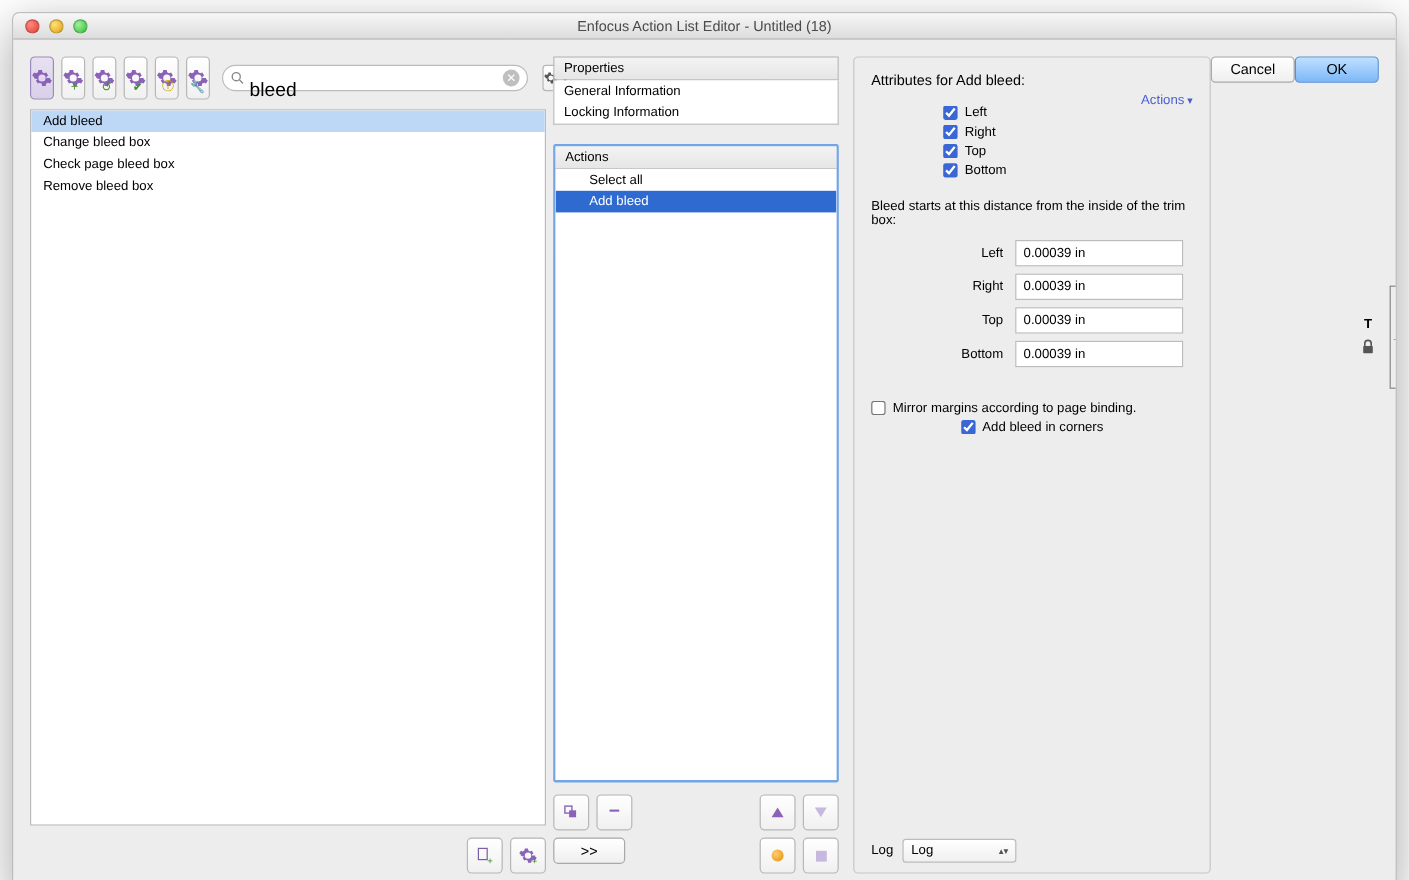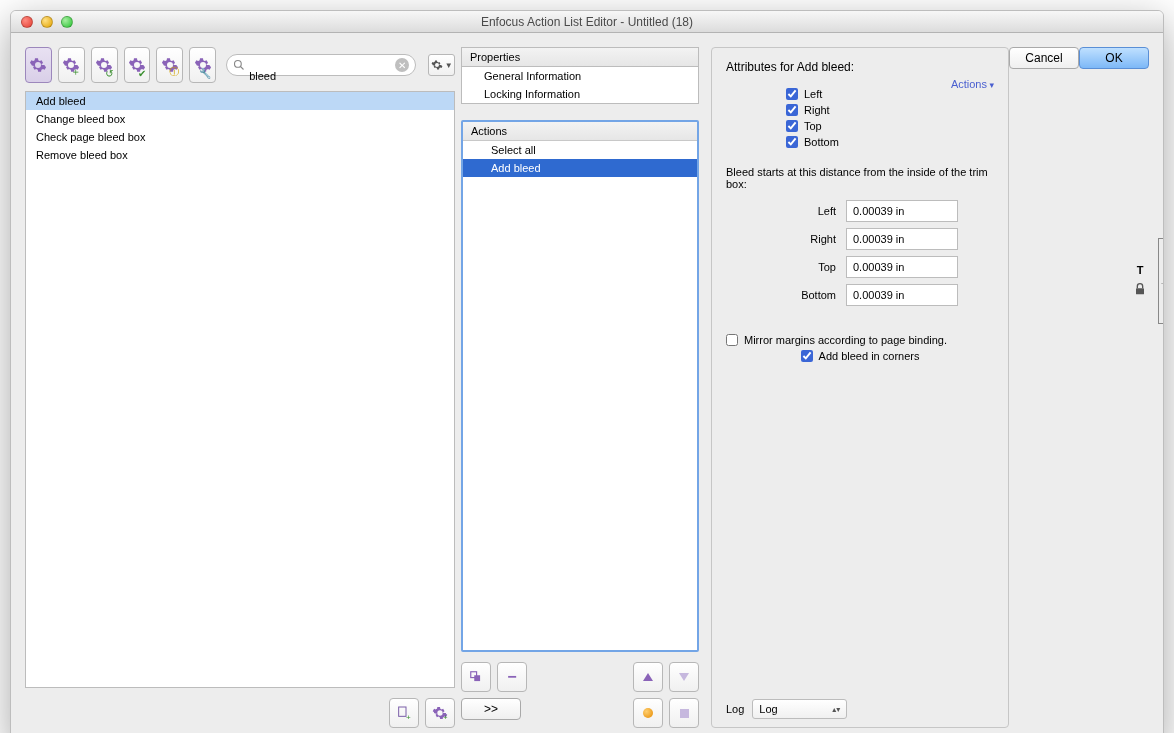--- a/index.html
+++ b/index.html
@@ -62,21 +62,21 @@
 }
 .gear-purple {
   width:18px;height:18px;
 }
 .searchwrap {
   flex:1; display:flex; align-items:center;
   background:#fff; border:1px solid #bcbcbc; border-radius:12px;
   height:22px; padding:0 6px; margin-left:4px; gap:4px;
 }
 .searchwrap input {
-  flex:1; border:none; outline:none; font-size:11px; background:transparent;margin-top:21px;
+  flex:1; border:none; outline:none; font-size:16px; background:transparent;margin-top:21px;
 }
 .mag { width:12px;height:12px; }
 .clr { width:14px;height:14px; background:#bfbfbf; border-radius:50%; color:#fff; font-size:10px; display:flex;align-items:center;justify-content:center; cursor:pointer;}
 .gearmenu {
   width:36px; height:22px; border:1px solid #b7b7b7; border-radius:3px;
   background:linear-gradient(#ffffff,#f0f0f0);
   display:flex; align-items:center; justify-content:center; gap:2px; margin-left:6px;
 }
 .list {
   flex:1; background:#fff; border:1px solid #bcbcbc;
@@ -91,21 +91,21 @@
   display:flex;align-items:center;justify-content:center;
 }
 
 .col-mid { width:238px; display:flex; flex-direction:column; margin-left:6px;}
 .panelhdr {
   background:linear-gradient(#f3f3f3,#e6e6e6);
   border:1px solid #bcbcbc; border-bottom:1px solid #bcbcbc;
   padding:3px 8px; font-weight:normal;
 }
 .prop-list {
-  border:1px solid #bcbcbc; border-top:none; background:#fff; flex:0 0 auto;padding-left:14px;
+  border:1px solid #bcbcbc; border-top:none; background:#fff; flex:0 0 auto;
 }
 .prop-list .pitem { padding:3px 8px; }
 .actions-box {
   border:2px solid #73a5e6; background:#fff; margin-top:16px;
   flex:1; display:flex; flex-direction:column; border-radius:2px;
 }
 .actions-hdr {
   background:linear-gradient(#f3f3f3,#e6e6e6);
   border-bottom:1px solid #c8c8c8; padding:3px 8px;
 }
@@ -122,21 +122,21 @@
   flex:1; padding:12px 14px 8px 14px; display:flex; flex-direction:column;
   position:relative;
 }
 .attr-title { font-size:12px; margin-bottom:12px;}
 .attr-link { position:absolute; right:14px; top:30px; color:#4a5fd0; font-size:11px; cursor:pointer;}
 .attr-link::after{content:" ▾"; font-size:9px;}
 .edge-row { display:flex; align-items:center; gap:6px; padding:2px 0 2px 60px;}
 .ck { width:12px;height:12px; accent-color:#3a66d6;}
 .bleedgrid { display:grid; grid-template-columns: 60px 140px; row-gap:6px; align-items:center; margin-left:60px; margin-top:4px;}
 .bleedgrid input {
-  width:112px; height:22px; border:1px solid #bcbcbc; padding:2px 6px; font-size:11px; background:#fff;
+  width:140px; height:22px; border:1px solid #bcbcbc; padding:2px 6px; font-size:11px; background:#fff;
 }
 .bleedgrid label { text-align:right; padding-right:10px;}
 .diagram-wrap { position:absolute; top:190px; left:420px; display:flex; align-items:center; gap:10px;}
 .lockcol { display:flex; flex-direction:column; align-items:center; gap:4px;}
 .lock { width:16px; height:18px;}
 .box-diagram {
   width:86px; height:86px; border:1px solid #888; background:#ededed;
   position:relative;
 }
 .arrow { position:absolute; color:#888; font-size:12px;}

